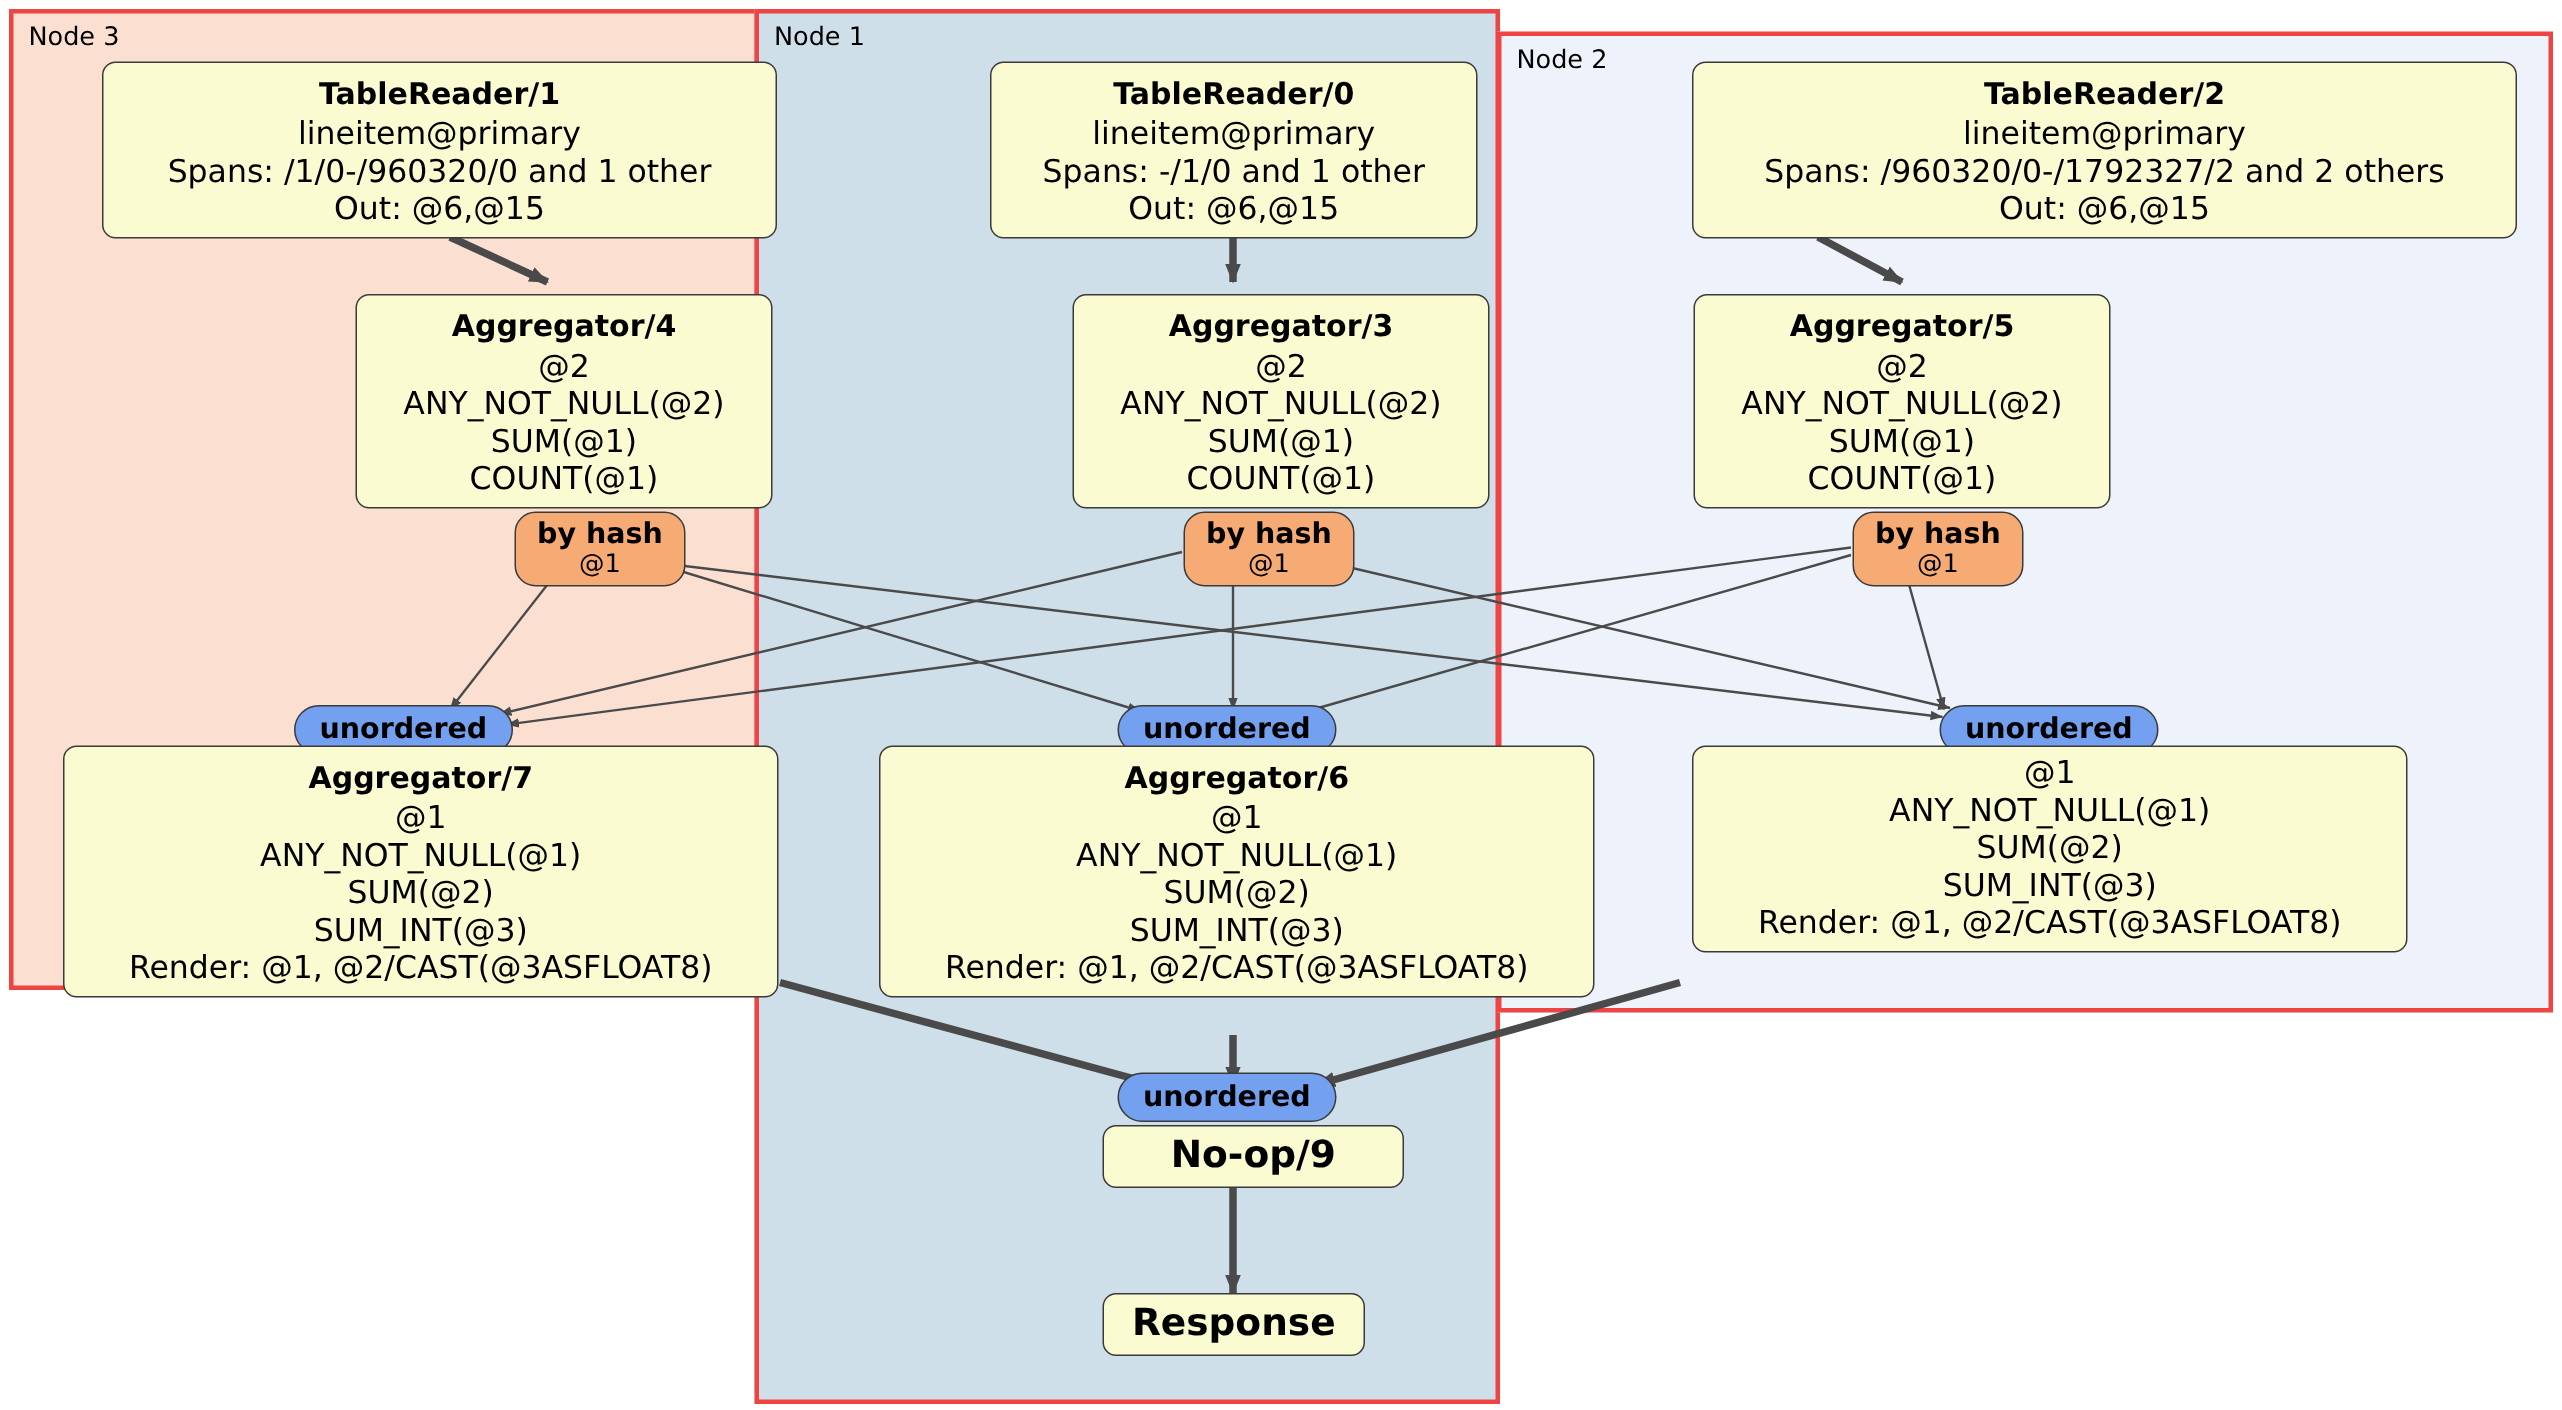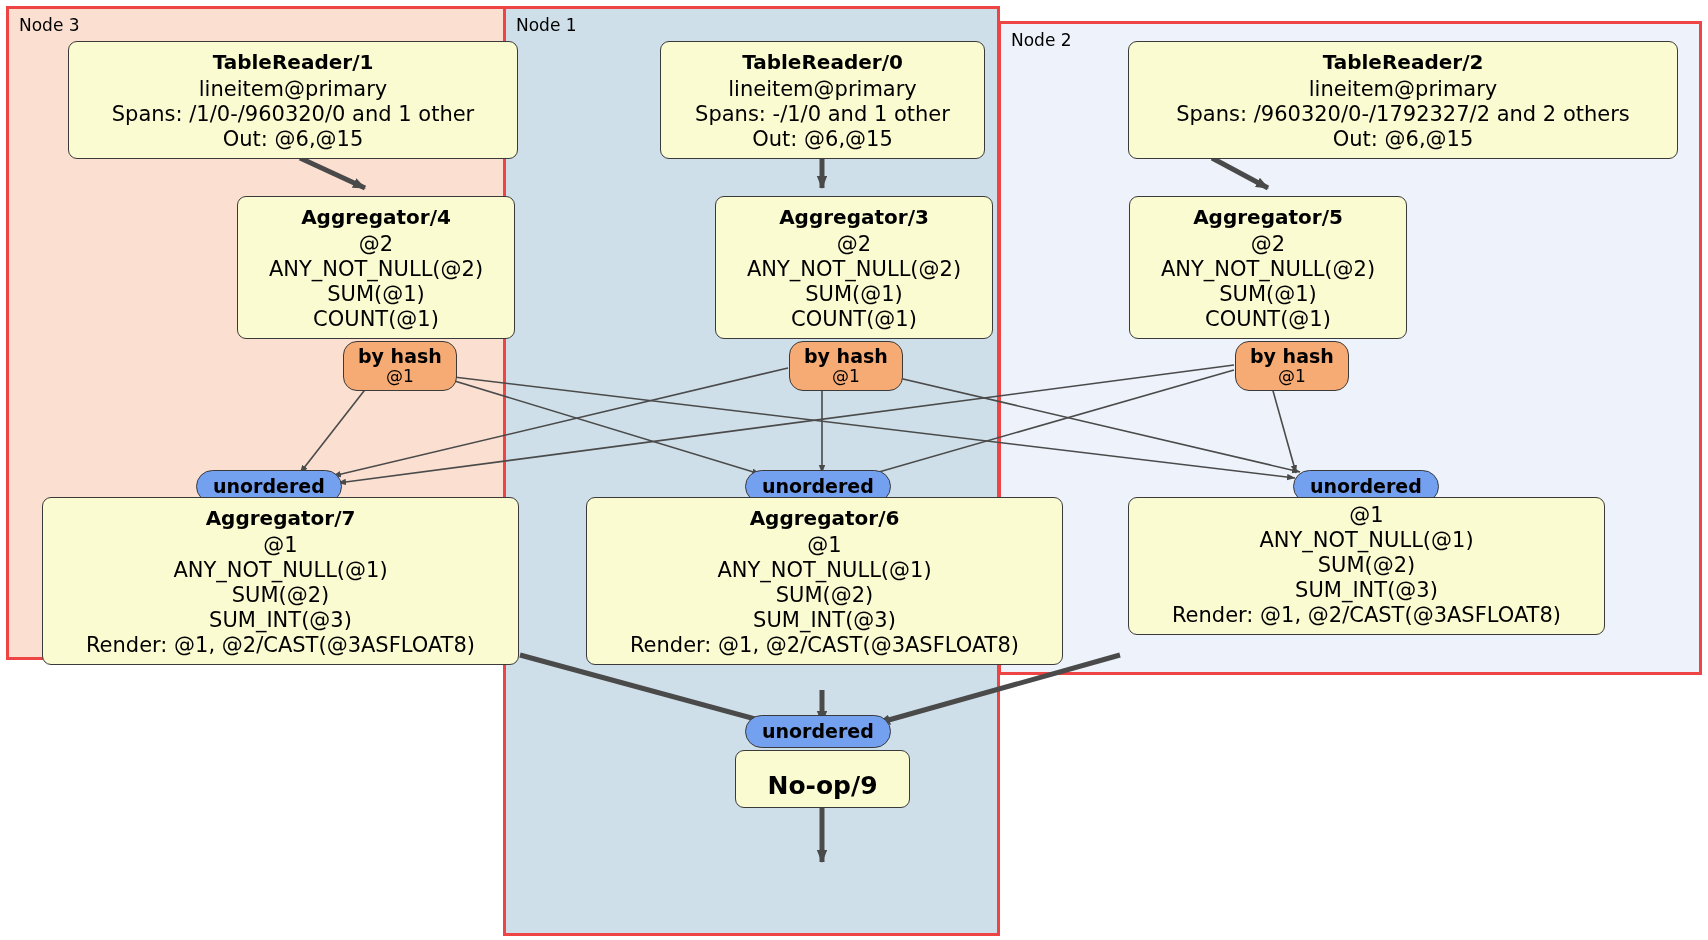--- a/index.html
+++ b/index.html
@@ -248,18 +248,21 @@
     <div class="line">ANY_NOT_NULL(@1)</div>
     <div class="line">SUM(@2)</div>
     <div class="line">SUM_INT(@3)</div>
     <div class="line">Render: @1, @2/CAST(@3ASFLOAT8)</div>
   </div>
 
   <div class="pill unordered" style="left:745px; top:715px;">
     <div class="plabel">unordered</div>
   </div>
 
-  <div class="box small" id="noop9" style="left:735px; top:750px; width:175px; padding:20px 8px 6px 8px;">
+  <div class="box small" id="noop9" style="left:735px; top:750px; width:201px; padding:4px 8px 6px 8px;">
     <div class="title">No-op/9</div>
   </div>
 
+  <div class="box small" id="response" style="left:735px; top:862px; width:175px; padding:4px 8px 6px 8px;">
+    <div class="title">Response</div>
+  </div>
 
 </div>
 
 </body></html>

